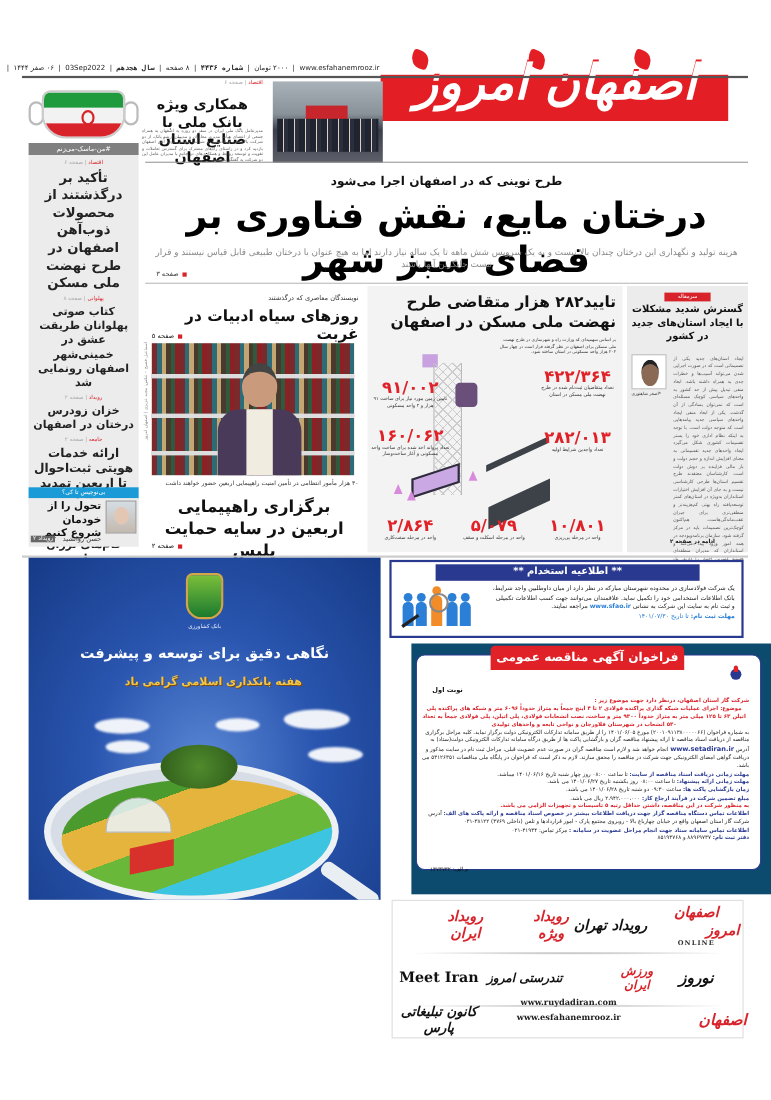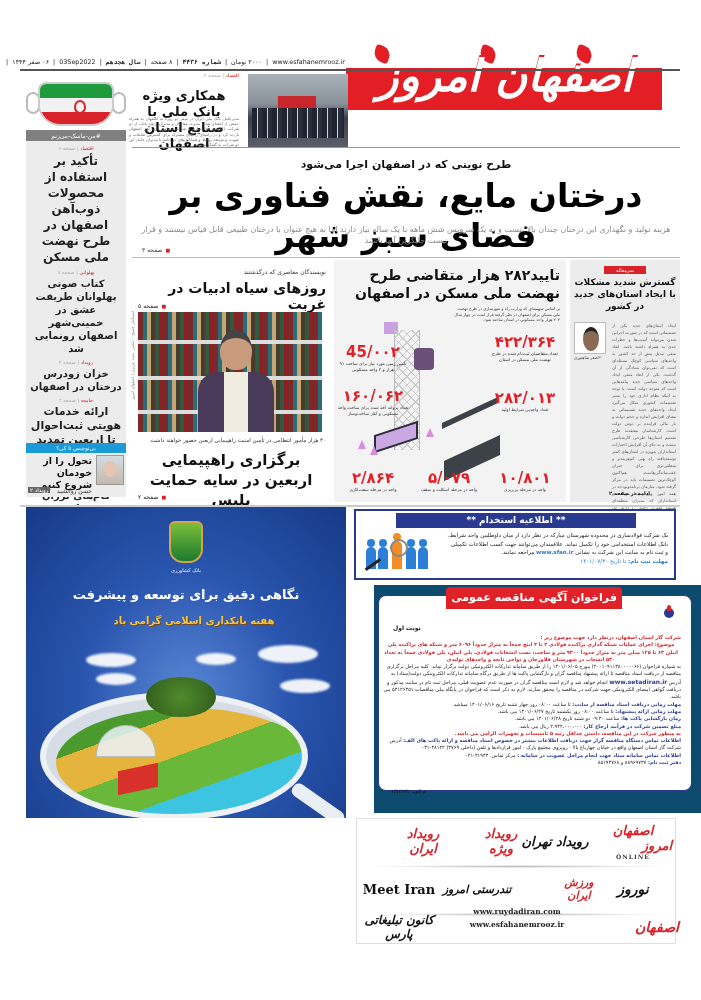--- a/index.html
+++ b/index.html
@@ -194,21 +194,21 @@
       <div class="g"></div>
       <div class="w"></div>
       <div class="r"></div>
     </div>
 </div>
 <div id="mask-caption" class="abs">#من-ماسک-می‌زنم</div>
 
 <div id="left-col" class="abs">
   <div class="lc-item">
     <div class="lc-kicker"><span class="cat">اقتصاد</span> | <span>صفحه ۶</span></div>
-    <div class="lc-title">تأکید بر استفاده از محصولات ذوب‌آهن اصفهان در طرح نهضت ملی مسکن</div>
+    <div class="lc-title">تأکید بر درگذشتند از محصولات ذوب‌آهن اصفهان در طرح نهضت ملی مسکن</div>
   </div>
   <div class="lc-item">
     <div class="lc-kicker"><span class="cat">پهلوانی</span> | <span>صفحه ۸</span></div>
     <div class="lc-title" style="font-size:10px;line-height:13px">کتاب صوتی پهلوانان طریقت عشق در خمینی‌شهر اصفهان رونمایی شد</div>
   </div>
   <div class="lc-item">
     <div class="lc-kicker"><span class="cat">رویداد</span> | <span>صفحه ۲</span></div>
     <div class="lc-title" style="font-size:10px;line-height:13px">خزان زودرس درختان در اصفهان</div>
   </div>
   <div class="lc-item">
@@ -281,21 +281,21 @@
 
   <div class="stat" style="right:4px;top:74px">
     <div class="n">۴۲۲/۳۶۴</div>
     <div class="l">تعداد متقاضیان ثبت‌نام شده در طرح نهضت ملی مسکن در استان</div>
   </div>
   <div class="stat" style="right:4px;top:130px">
     <div class="n">۲۸۲/۰۱۳</div>
     <div class="l">تعداد واجدین شرایط اولیه</div>
   </div>
   <div class="stat" style="left:2px;top:84px">
-    <div class="n">45/۰۰۲</div>
+    <div class="n">۹۱/۰۰۲</div>
     <div class="l">تامین زمین مورد نیاز برای ساخت ۹۱ هزار و ۲ واحد مسکونی</div>
   </div>
   <div class="stat" style="left:2px;top:128px">
     <div class="n">۱۶۰/۰۶۲</div>
     <div class="l">تعداد پروانه اخذ شده برای ساخت واحد مسکونی و آغاز ساخت‌وساز</div>
   </div>
   <div class="stat" style="right:4px;top:210px">
     <div class="n">۱۰/۸۰۱</div>
     <div class="l">واحد در مرحله پی‌ریزی</div>
   </div>

